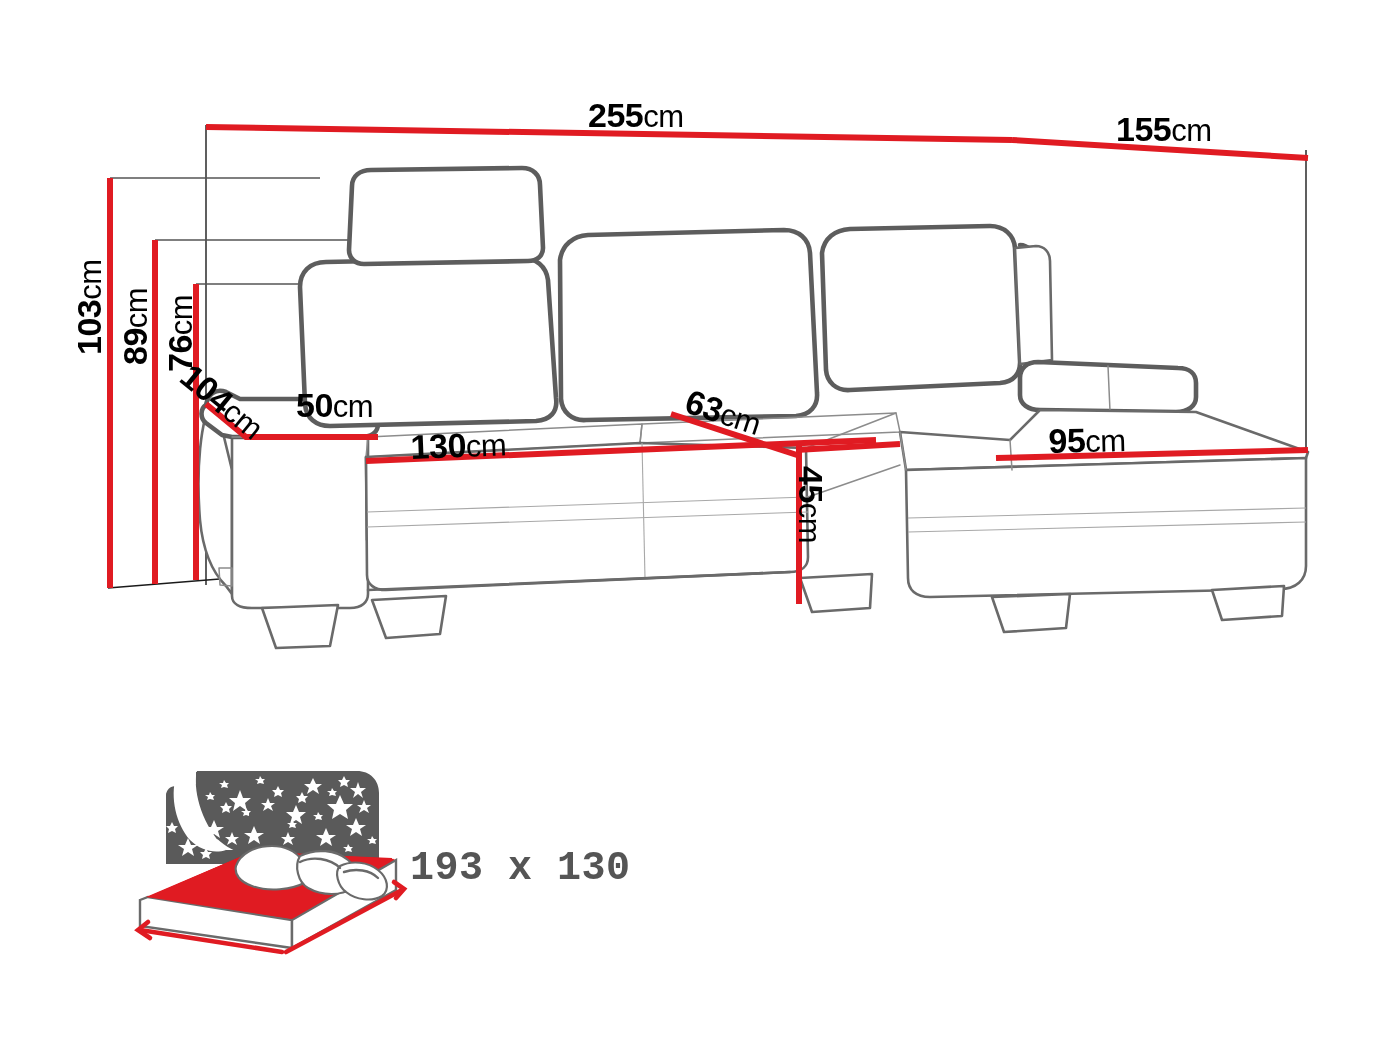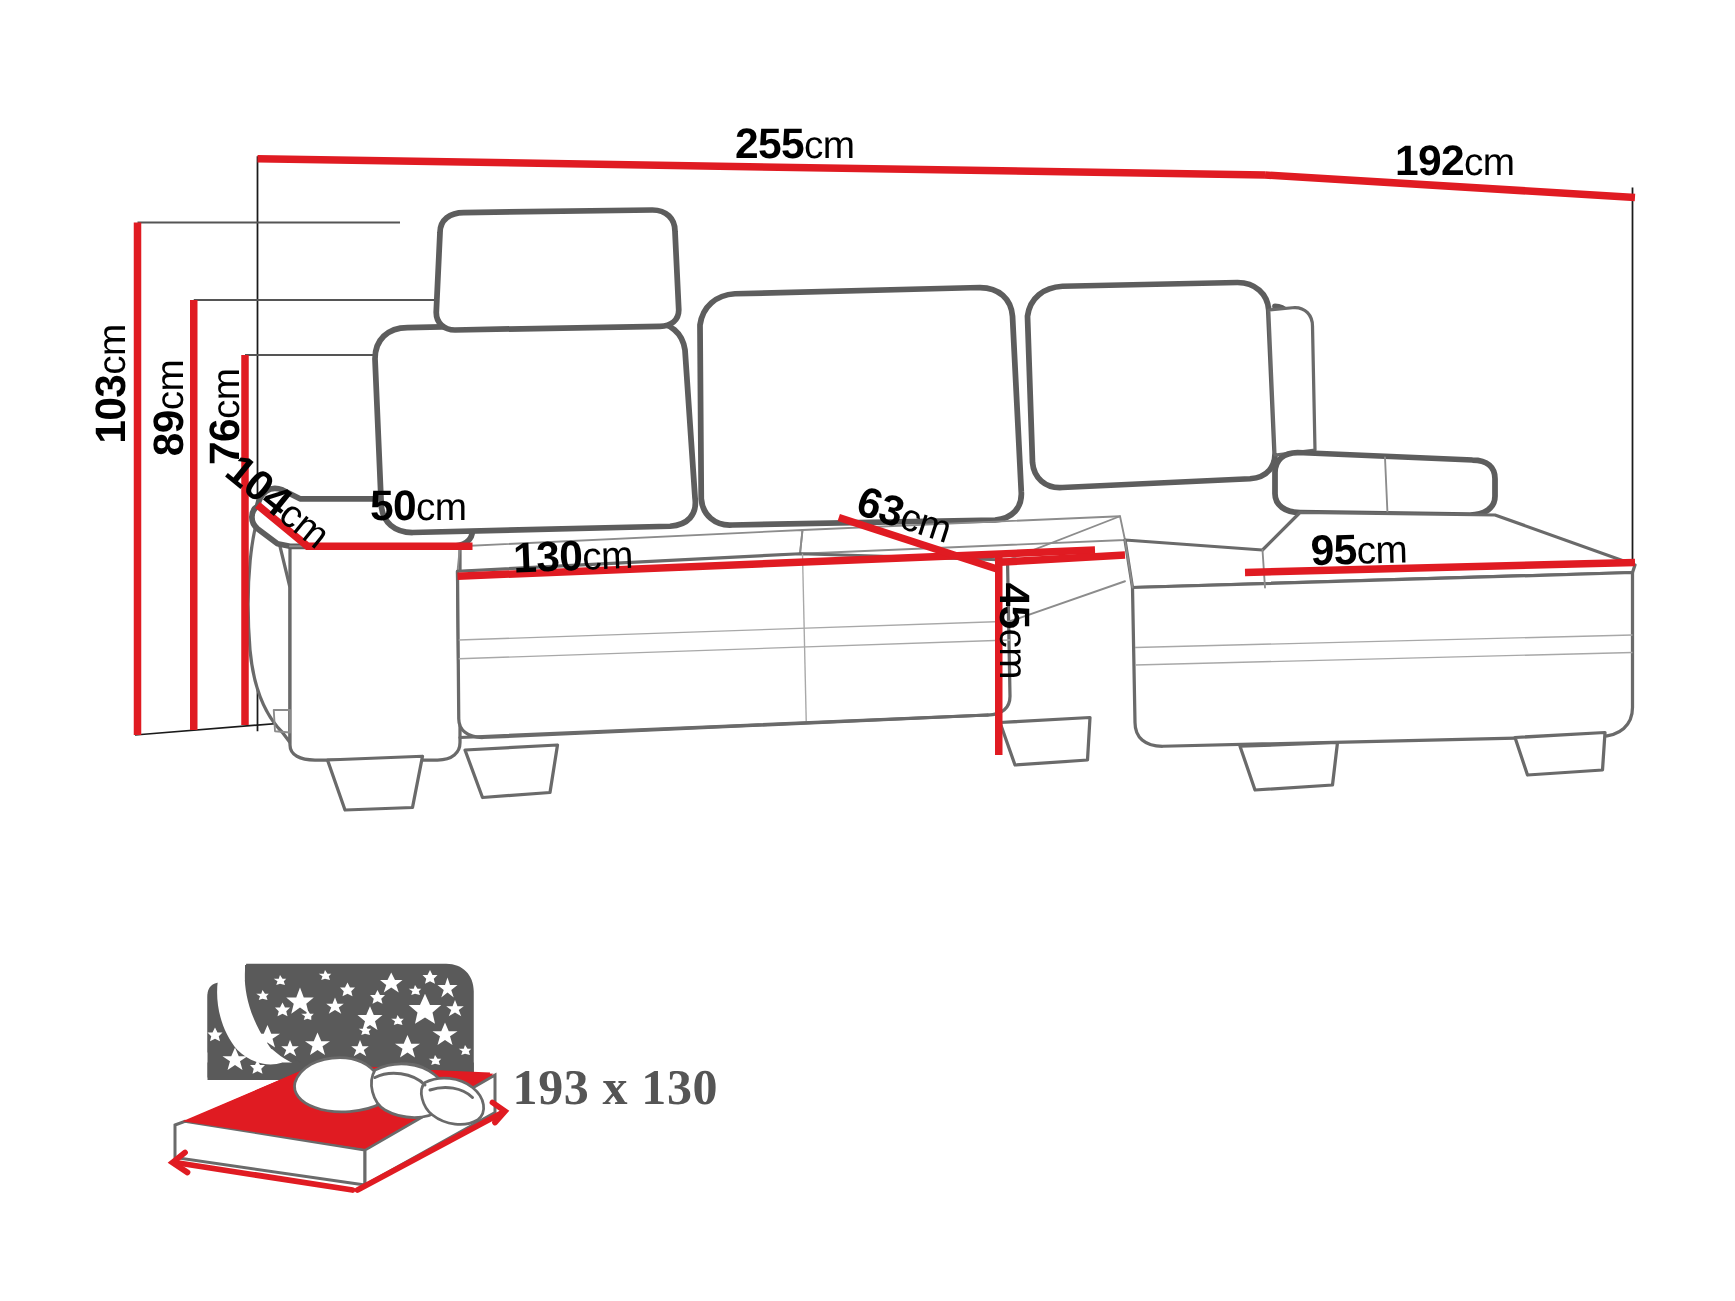--- a/index.html
+++ b/index.html
@@ -59,21 +59,21 @@
     font-size: 31px;
     letter-spacing: -0.5px;
   }
   .bedlabel {
     position: absolute;
     color: #555555;
     font-weight: bold;
     font-size: 40px;
     letter-spacing: 0.5px;
     white-space: nowrap;
-    font-family: Liberation Serif, serif;
+    font-family: Liberation Mono, monospace;
   }
 </style>
 </head>
 <body>
 
 <div id="diagram-root">
 
   <svg class="canvas" viewBox="0 0 1388 1041">
 
     <g>
@@ -252,21 +252,21 @@
 
       <path class="dim-red" d="M 996 458 L 1308 450"></path>
     </g>
   </svg>
 
   <div class="dimlabel" style="left:588px; top:98px;">
     <span class="num">255</span><span class="unit">cm</span>
   </div>
 
   <div class="dimlabel" style="left:1116px; top:112px;">
-    <span class="num">192</span><span class="unit">cm</span>
+    <span class="num">155</span><span class="unit">cm</span>
   </div>
 
   <div class="dimlabel" style="left:72px; top:355px; transform:rotate(-90deg); transform-origin:0 0;">
     <span class="num">103</span><span class="unit">cm</span>
   </div>
 
   <div class="dimlabel" style="left:118px; top:365px; transform:rotate(-90deg); transform-origin:0 0;">
     <span class="num">89</span><span class="unit">cm</span>
   </div>
 

